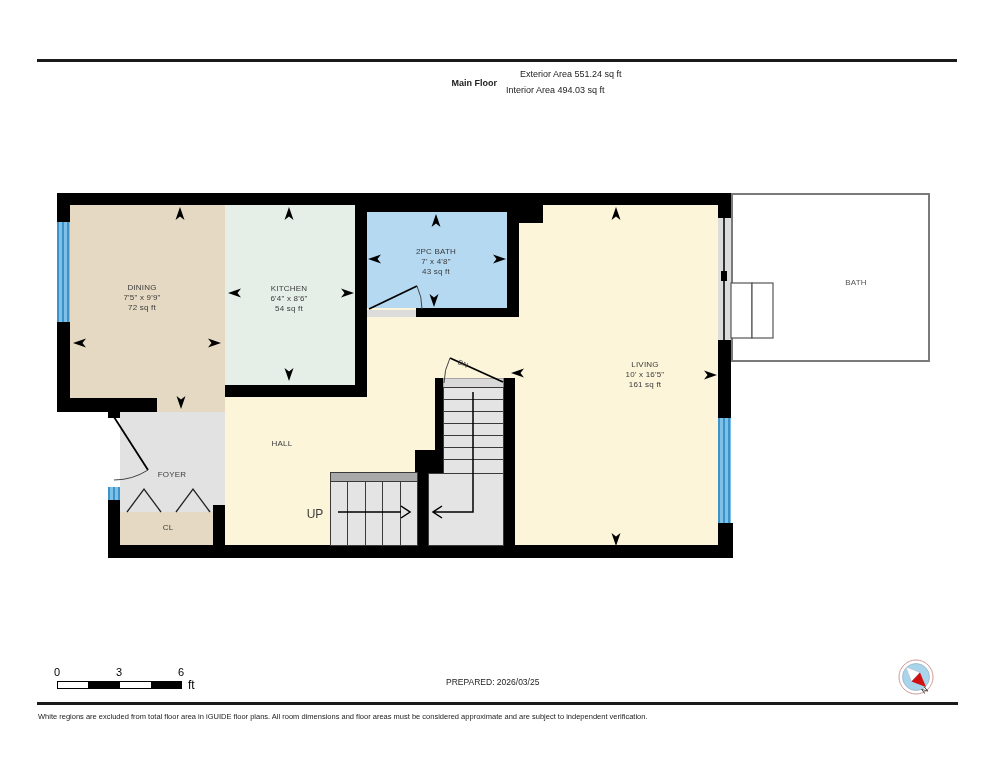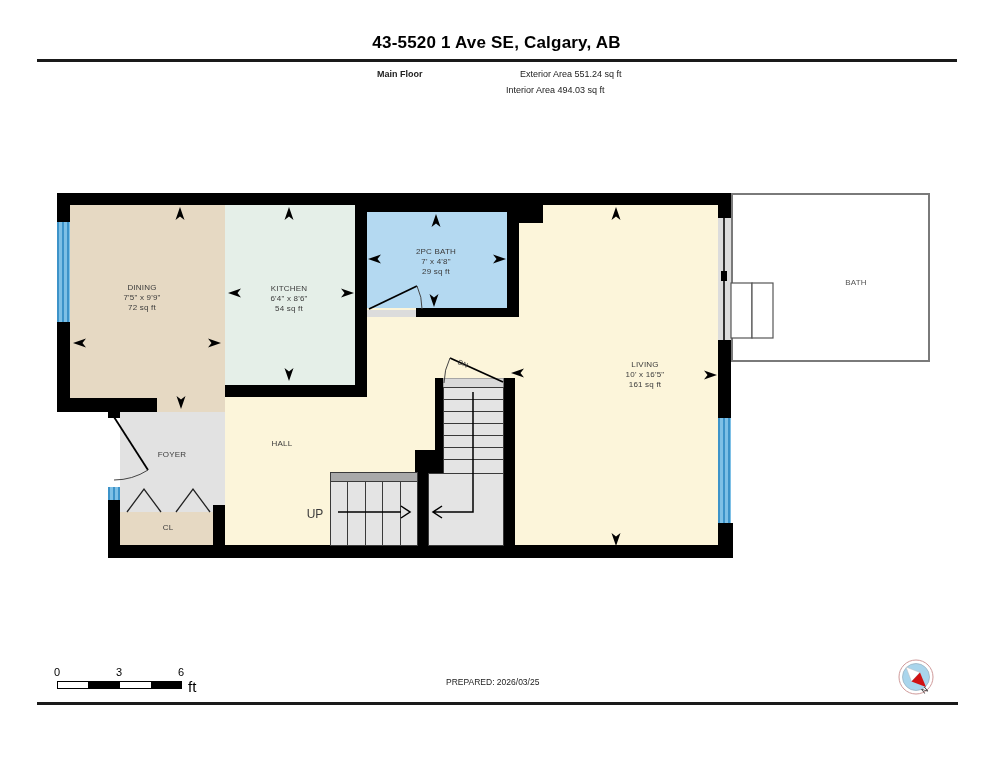--- a/index.html
+++ b/index.html
@@ -19,33 +19,32 @@
   .tick{position:absolute;background:#000}
   .patio{position:absolute;background:#fff;border:2px solid #7a7a7a;box-sizing:border-box}
   .rlabel{position:absolute;text-align:center;font-size:8px;line-height:10px;
           color:#3b3b3b;letter-spacing:.2px}
   .slabel{position:absolute;text-align:center;font-size:12px;color:#3b3b3b}
   svg.overlay{position:absolute;left:0;top:0;pointer-events:none}
   .scalebar{position:absolute;left:57px;top:681px;width:125px;height:8px;
             border:1px solid #000;background:#fff;box-sizing:border-box}
   .scaleseg{position:absolute;top:0;height:6px;background:#000}
   .scalenum{position:absolute;font-size:11px;color:#000;width:20px;text-align:center}
-  .ftlabel{position:absolute;font-size:15px;color:#000}
+  .ftlabel{position:absolute;font-size:12px;color:#000}
   .prepared{position:absolute;font-size:8.5px;color:#222}
   .disclaimer{position:absolute;font-size:7.5px;color:#222}
   .north{position:absolute;font-size:8px;color:#222;transform:rotate(-40deg)}
 </style>
 </head>
 <body>
 
 <div class="page">
 
-  <div class="title">43-5520 1 Ave SE, Calgary, AB</div>
   <div class="rule" style="left:37px;top:59px;width:920px;height:3px"></div>
-  <div class="subhead bold" style="left:377px;top:69px;width:120px;text-align:left">Main Floor</div>
+  <div class="subhead bold" style="left:377px;top:78px;width:120px;text-align:right">Main Floor</div>
   <div class="subhead" style="left:520px;top:69px">Exterior Area 551.24 sq ft</div>
   <div class="subhead" style="left:506px;top:85px">Interior Area 494.03 sq ft</div>
 
   <div class="fill" style="left:225px;top:203px;width:506px;height:342px;background:#fcf5da"></div>
   <div class="fill" style="left:68px;top:203px;width:157px;height:195px;background:#e6d9c3"></div>
   <div class="fill" style="left:157px;top:398px;width:68px;height:14px;background:#e6d9c3"></div>
   <div class="fill" style="left:225px;top:203px;width:130px;height:182px;background:#e5efe8"></div>
   <div class="fill" style="left:120px;top:412px;width:105px;height:100px;background:#e2e2e2"></div>
   <div class="fill" style="left:120px;top:512px;width:93px;height:33px;background:#e6d9c3"></div>
   <div class="fill" style="left:367px;top:212px;width:140px;height:96px;background:#b4d9f1"></div>
@@ -156,39 +155,40 @@
     <div>72 sq ft</div>
   </div>
   <div class="rlabel" style="left:239px;top:284px;width:100px">
     <div>KITCHEN</div>
     <div>6'4" x 8'6"</div>
     <div>54 sq ft</div>
   </div>
   <div class="rlabel" style="left:386px;top:247px;width:100px">
     <div>2PC BATH</div>
     <div>7' x 4'8"</div>
-    <div>29 sq ft</div>
+    <div>43 sq ft</div>
   </div>
   <div class="rlabel" style="left:595px;top:360px;width:100px">
     <div>LIVING</div>
     <div>10' x 16'5"</div>
     <div>161 sq ft</div>
   </div>
   <div class="rlabel" style="left:806px;top:278px;width:100px;color:#555">BATH</div>
-  <div class="rlabel" style="left:132px;top:450px;width:80px">FOYER</div>
+  <div class="rlabel" style="left:132px;top:470px;width:80px">FOYER</div>
   <div class="rlabel" style="left:242px;top:439px;width:80px">HALL</div>
   <div class="rlabel" style="left:128px;top:523px;width:80px">CL</div>
   <div class="slabel" style="left:295px;top:507px;width:40px">UP</div>
   <div class="slabel" style="left:451px;top:360px;width:24px;font-size:7px;transform:rotate(25deg)">DN</div>
 
   <div class="scalenum" style="left:47px;top:666px">0</div>
   <div class="scalenum" style="left:109px;top:666px">3</div>
   <div class="scalenum" style="left:171px;top:666px">6</div>
   <div class="scalebar">
     <div class="scaleseg" style="left:30px;width:32px"></div>
     <div class="scaleseg" style="left:93px;width:31px"></div>
   </div>
   <div class="ftlabel" style="left:188px;top:678px">ft</div>
   <div class="prepared" style="left:446px;top:677px">PREPARED: 2026/03/25</div>
   <div class="north" style="left:922px;top:686px">N</div>
   <div class="rule" style="left:37px;top:702px;width:921px;height:3px"></div>
+  <div class="disclaimer" style="left:38px;top:712px">White regions are excluded from total floor area in iGUIDE floor plans. All room dimensions and floor areas must be considered approximate and are subject to independent verification.</div>
 
 </div>
 
 </body></html>

